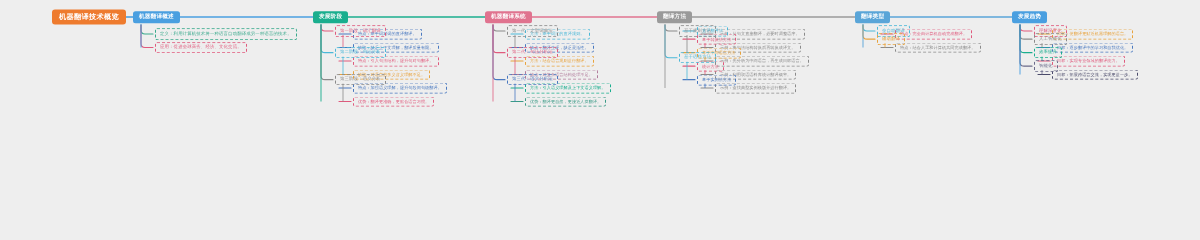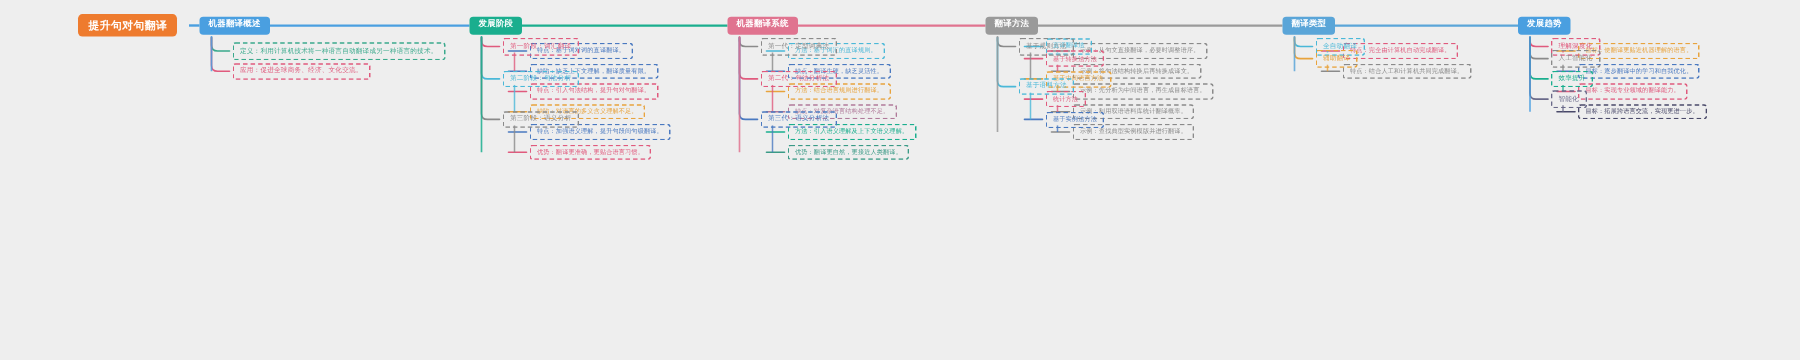--- a/index.html
+++ b/index.html
@@ -136,21 +136,21 @@
       <path d="M687,61.76 L687,79.63" fill="none" stroke="#4ab8d8" stroke-width="1.0" opacity="0.8"></path>
       <path d="M705,70.13 L705,74.5" fill="none" stroke="#e05a7d" stroke-width="1.0" opacity="0.8"></path>
       <path d="M705,83.63 L705,88" fill="none" stroke="#4a79c0" stroke-width="1.0" opacity="0.8"></path>
       <path d="M885,35 L885,34" fill="none" stroke="#4ab8d8" stroke-width="1.0" opacity="0.8"></path>
       <path d="M885,43.13 L885,47.5" fill="none" stroke="#e8a33d" stroke-width="1.0" opacity="0.8"></path>
       <path d="M1042,35 L1042,34" fill="none" stroke="#e05a7d" stroke-width="1.0" opacity="0.8"></path>
       <path d="M1042,43.13 L1042,47.5" fill="none" stroke="#8a8a8a" stroke-width="1.0" opacity="0.8"></path>
       <path d="M1042,56.63 L1042,61" fill="none" stroke="#1aae8e" stroke-width="1.0" opacity="0.8"></path>
       <path d="M1042,70.13 L1042,74.5" fill="none" stroke="#6a6a8a" stroke-width="1.0" opacity="0.8"></path>
     </svg>
-<div class="node n-root" style="left: 52px; top: 17px; background: rgb(238, 123, 46);">提升句对句翻译</div>
+<div class="node n-root" style="left: 52px; top: 17px; background: rgb(238, 123, 46);">机器翻译技术概览</div>
     <div class="node n-l1" style="left: 133px; top: 17px; background: rgb(74, 159, 224);">机器翻译概述</div>
     <div class="node n-l2" style="left: 155px; top: 34px; border-color: rgb(58, 169, 140); color: rgb(58, 169, 140);">定义：利用计算机技术将一种语言自动翻译成另一种语言的技术。</div>
     <div class="node n-l2" style="left: 155px; top: 47.5px; border-color: rgb(224, 90, 125); color: rgb(224, 90, 125);">应用：促进全球商务、经济、文化交流。</div>
     <div class="node n-l1" style="left: 313px; top: 17px; background: rgb(26, 174, 142);">发展阶段</div>
     <div class="node n-l3" style="left: 353px; top: 34px; border-color: rgb(74, 121, 192); color: rgb(74, 121, 192);">特点：基于词对词的直译翻译。</div>
     <div class="node n-l3" style="left: 353px; top: 47.5px; border-color: rgb(74, 121, 192); color: rgb(74, 121, 192);">缺陷：缺乏上下文理解，翻译质量有限。</div>
     <div class="node n-l2" style="left: 335px; top: 31px; border-color: rgb(224, 90, 125); color: rgb(224, 90, 125);">第一阶段：词汇翻译</div>
     <div class="node n-l3" style="left: 353px; top: 61px; border-color: rgb(224, 90, 125); color: rgb(224, 90, 125);">特点：引入句法结构，提升句对句翻译。</div>
     <div class="node n-l3" style="left: 353px; top: 74.5px; border-color: rgb(232, 163, 61); color: rgb(232, 163, 61);">缺陷：对语言的多义含义理解不足。</div>
     <div class="node n-l2" style="left: 335px; top: 52.63px; border-color: rgb(74, 184, 216); color: rgb(74, 184, 216);">第二阶段：句法分析</div>

